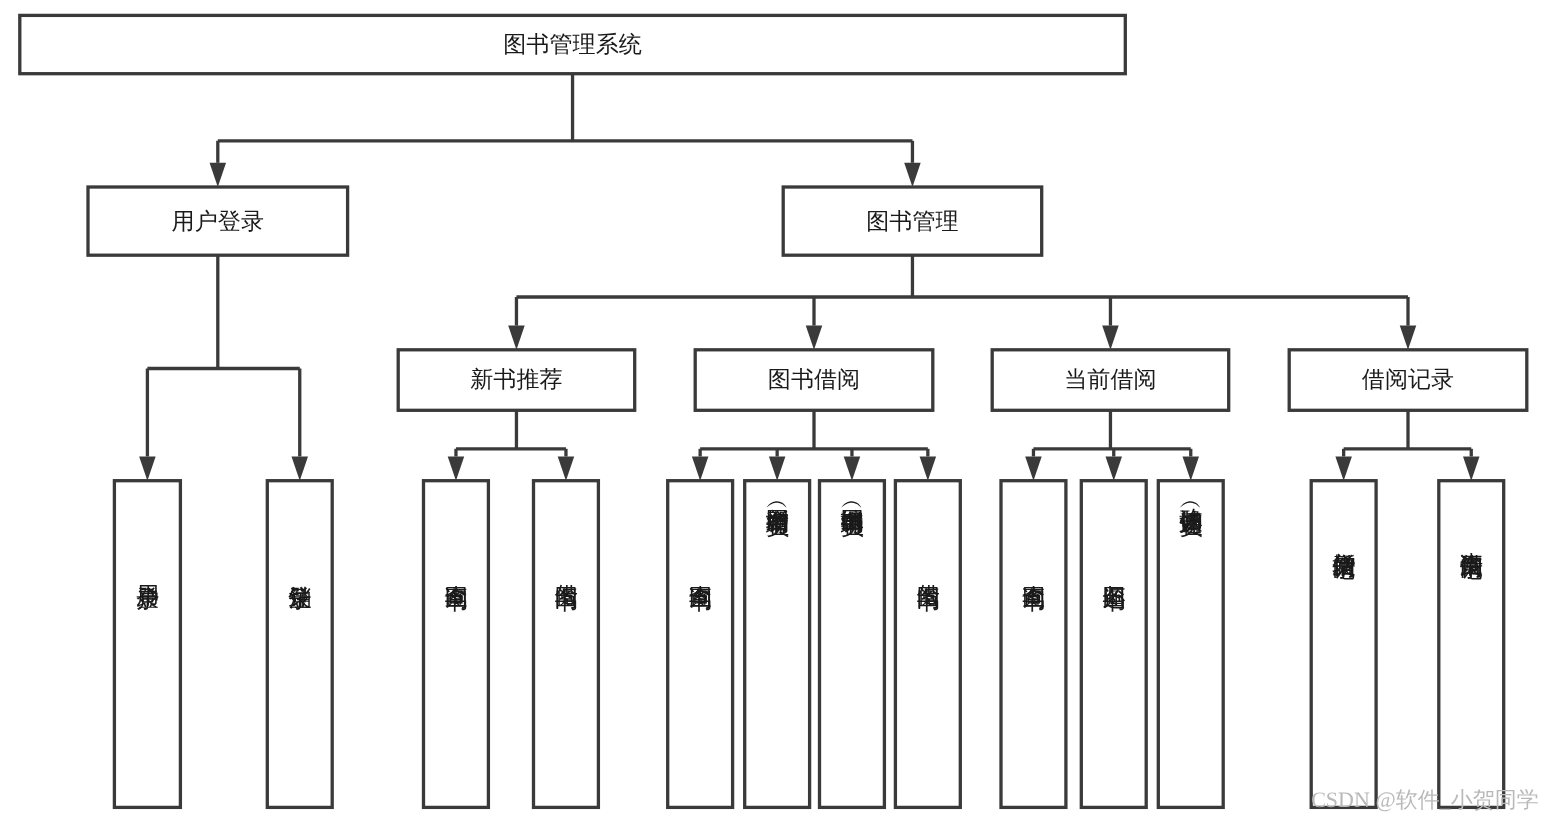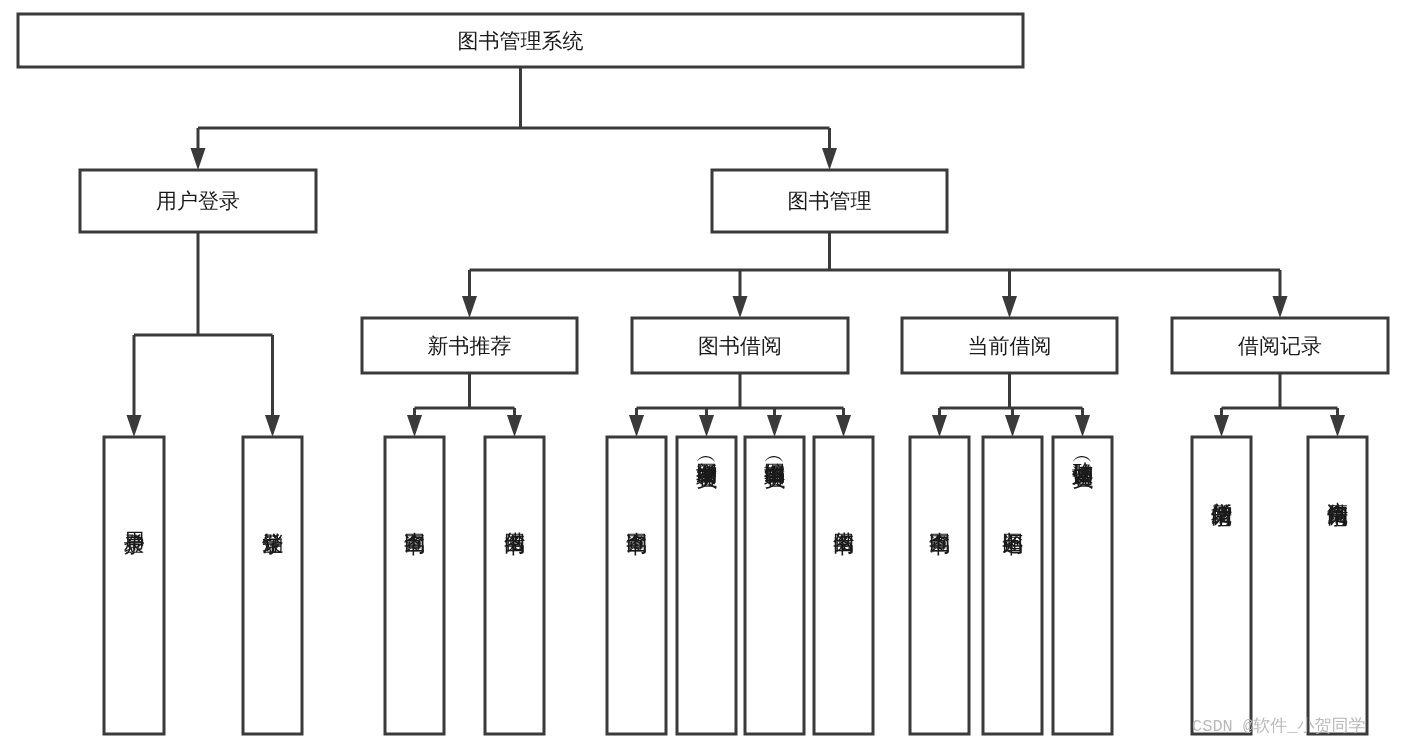--- a/index.html
+++ b/index.html
@@ -61,22 +61,22 @@
     text-orientation: upright;
     font-family: "DejaVu Sans", "Liberation Sans", sans-serif;
     font-size: 21px;
     line-height: 1.08;
     color: #1a1a1a;
     letter-spacing: 1px;
     white-space: nowrap;
   }
   .watermark {
     position: absolute;
-    font-family: Liberation Mono, monospace;
-    font-size: 17px;
+    font-family: Liberation Serif, serif;
+    font-size: 20px;
     color: #b9b9b9;
     white-space: nowrap;
     user-select: none;
   }
 </style>
 </head>
 <body>
 
 <div id="diagram-root">
 

